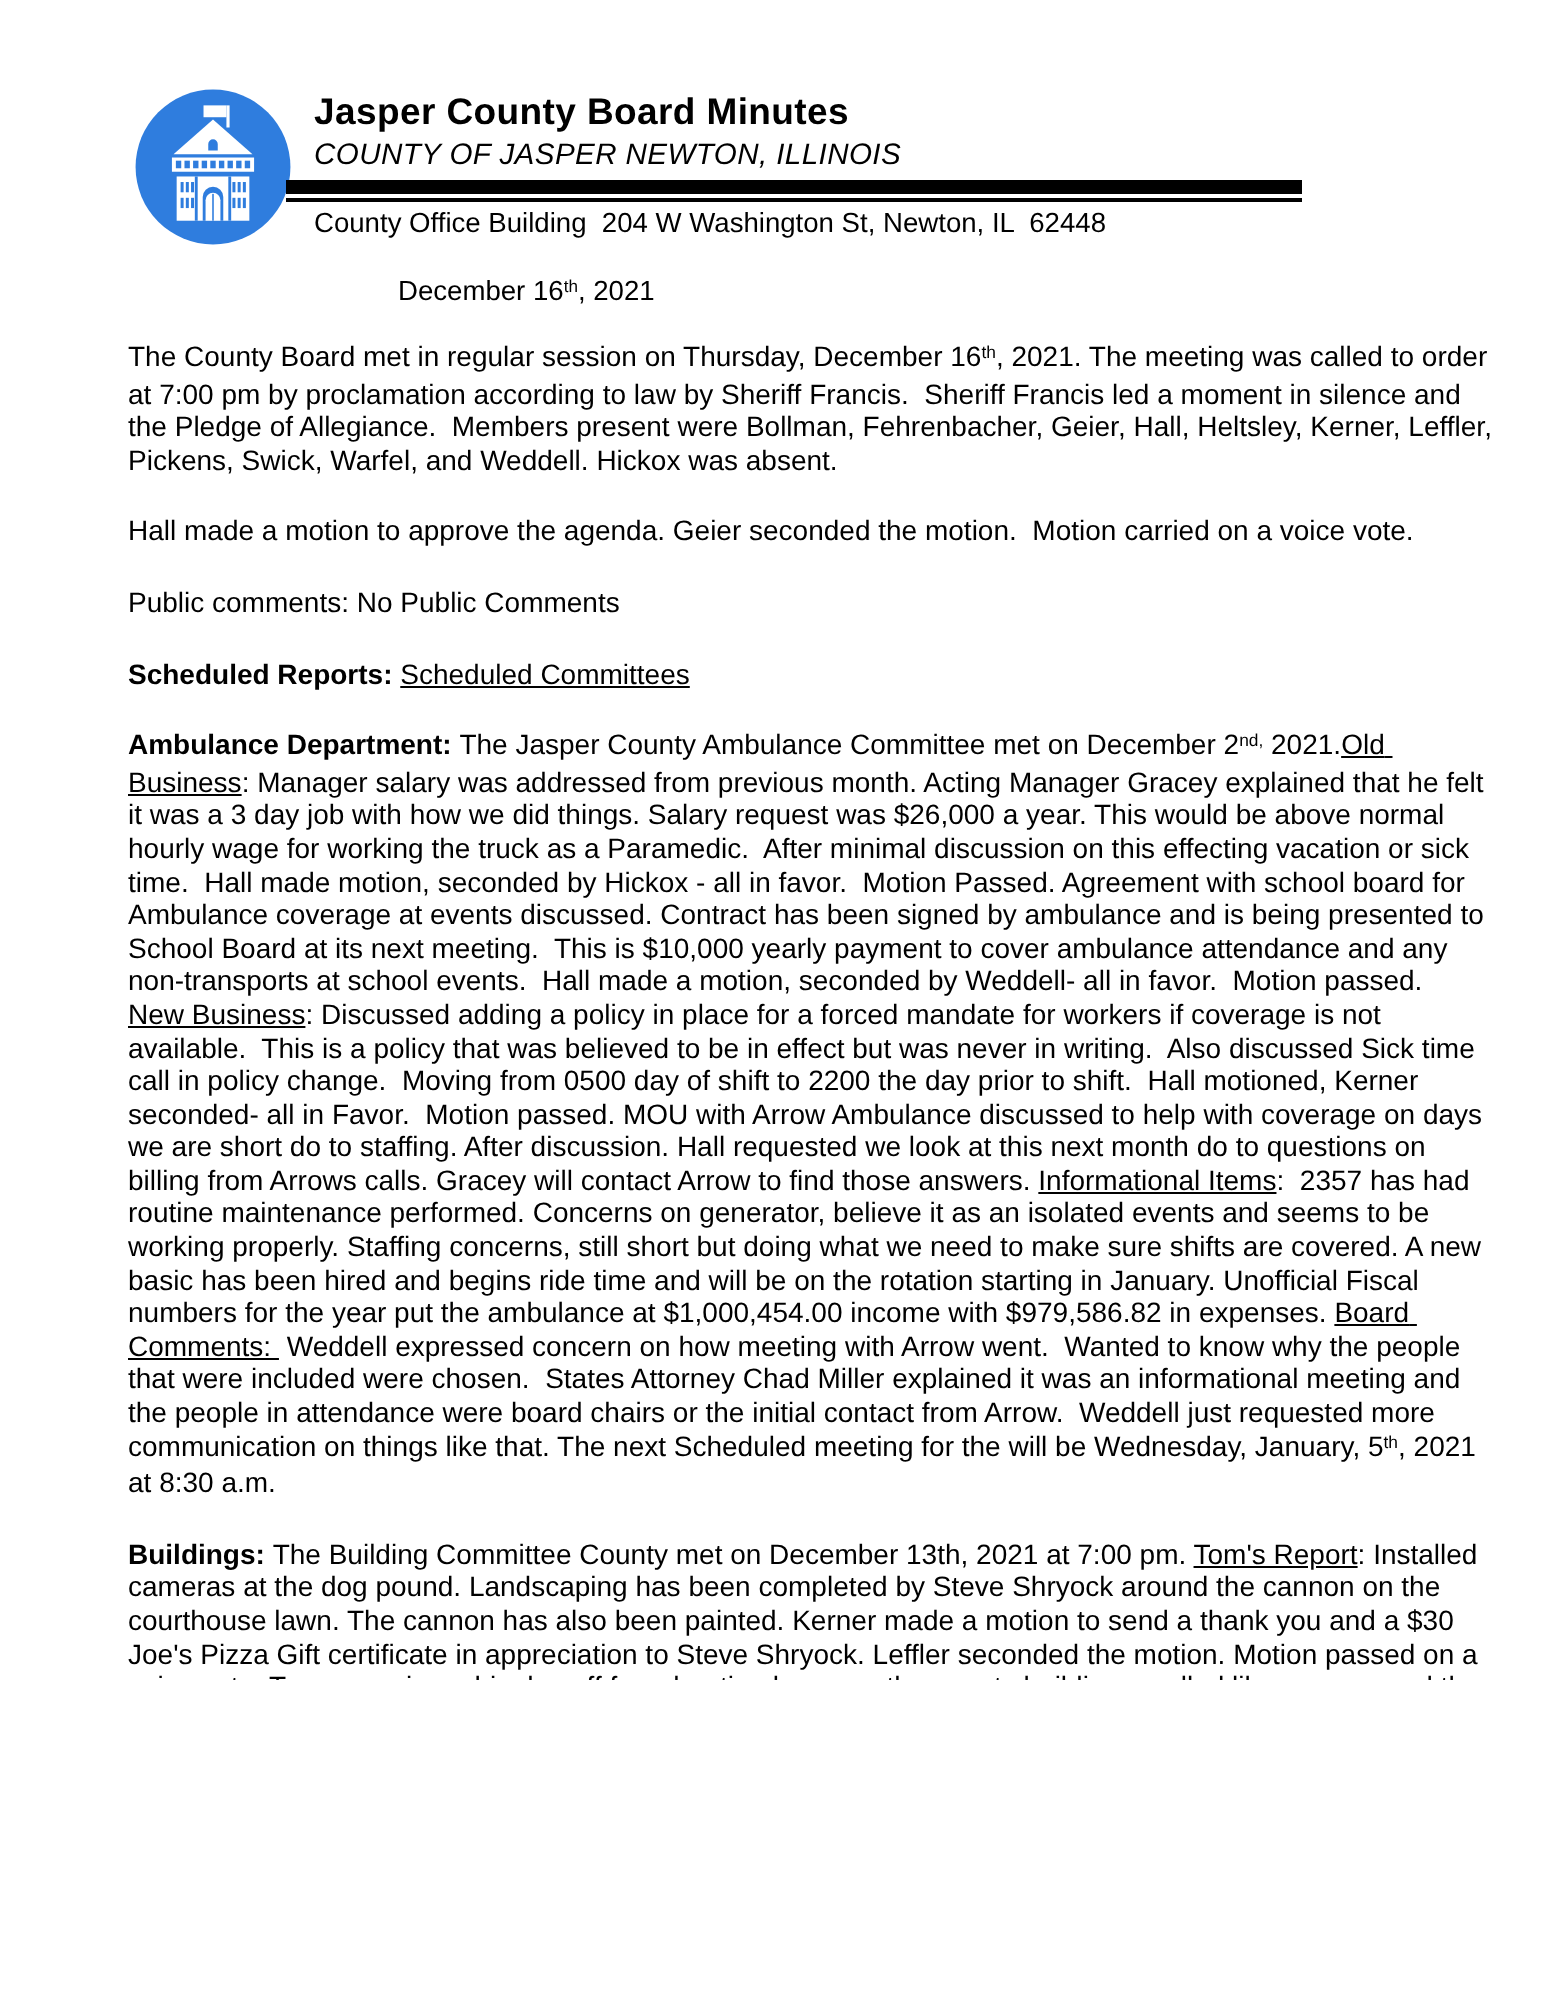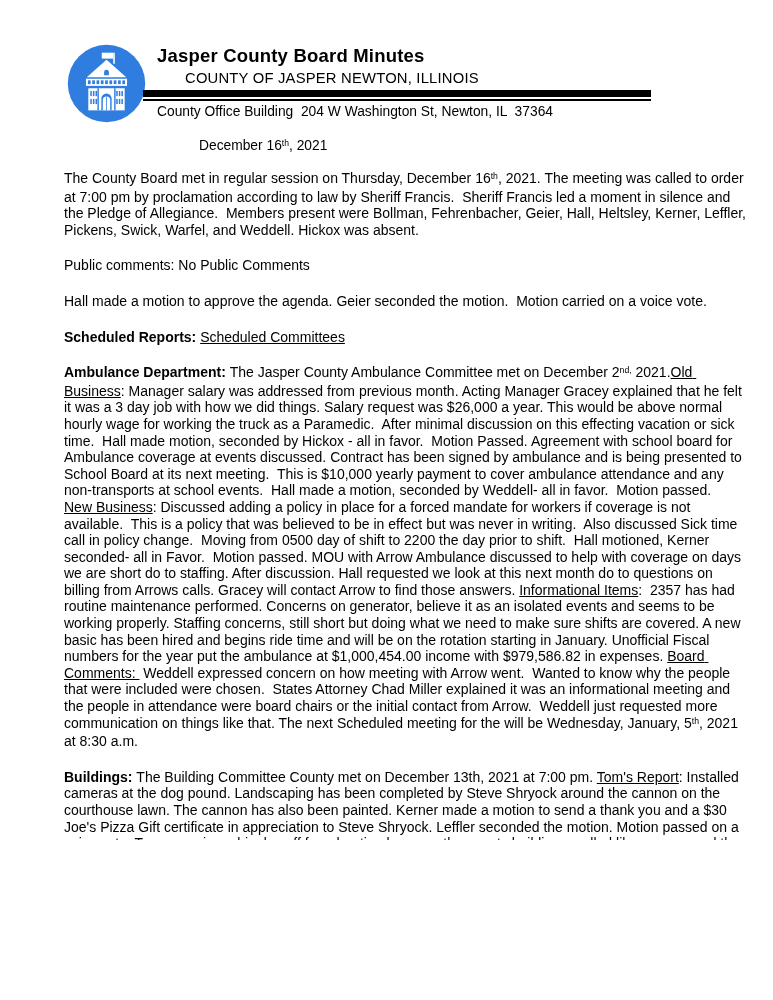--- a/index.html
+++ b/index.html
@@ -7,21 +7,21 @@
     position:relative;width:773px;height:840px;background:#ffffff;
     font-family:"Liberation Sans","DejaVu Sans",sans-serif;color:#000;
     overflow:hidden;
   }
   .logo{position:absolute;left:67px;top:44px;width:79px;height:79px;}
   .hdr-rule{position:absolute;left:143px;top:90px;width:508px;}
   .hdr-rule .thick{height:7px;background:#000;}
   .hdr-rule .gap{height:2px;}
   .hdr-rule .thin{height:2px;background:#000;}
   .doc-title{position:absolute;left:157px;top:45px;font-size:18.5px;font-weight:700;letter-spacing:0.2px;white-space:pre;}
-  .doc-subtitle{position:absolute;left:157px;top:70px;font-size:14.8px;letter-spacing:0.2px;white-space:pre;margin-left:28px;}
+  .doc-subtitle{position:absolute;left:157px;top:70px;font-size:14.8px;font-style:italic;letter-spacing:0.2px;white-space:pre;}
   .doc-address{position:absolute;left:157px;top:104px;font-size:13.8px;white-space:pre;}
   .doc-date{position:absolute;left:157px;top:138px;font-size:13.8px;white-space:pre;margin-left:42px;}
   .body-text{position:absolute;left:64px;top:170px;width:682px;font-size:14px;line-height:16.6px;}
   .body-text p{margin:0 0 19px 0;white-space:pre-wrap;}
   .b{font-weight:700;}
   .u{text-decoration:underline;}
   .sup{font-size:0.62em;position:relative;top:-0.45em;}
 </style>
 </head>
 <body>
@@ -71,25 +71,25 @@
   </div>
 
   <div class="hdr-rule">
     <div class="thick" style="background-color: rgb(0, 0, 0);"></div>
     <div class="gap"></div>
     <div class="thin" style="background-color: rgb(0, 0, 0);"></div>
   </div>
 
   <div class="doc-title">Jasper County Board Minutes</div>
   <div class="doc-subtitle">COUNTY OF JASPER NEWTON, ILLINOIS</div>
-  <div class="doc-address">County Office Building  204 W Washington St, Newton, IL  37364</div>
+  <div class="doc-address">County Office Building  204 W Washington St, Newton, IL  62448</div>
   <div class="doc-date"><span>December 16</span><span class="sup">th</span><span>, 2021</span></div>
 
   <div class="body-text">
     <p><span>The County Board met in regular session on Thursday, December 16</span><span class="sup">th</span><span>, 2021. The meeting was called to order at 7:00 pm by proclamation according to law by Sheriff Francis.  Sheriff Francis led a moment in silence and the Pledge of Allegiance.  Members present were Bollman, Fehrenbacher, Geier, Hall, Heltsley, Kerner, Leffler, Pickens, Swick, Warfel, and Weddell. Hickox was absent.</span></p>
+    <p><span>Hall made a motion to approve the agenda. Geier seconded the motion.  Motion carried on a voice vote.</span></p>
     <p><span>Public comments: No Public Comments</span></p>
-    <p><span>Hall made a motion to approve the agenda. Geier seconded the motion.  Motion carried on a voice vote.</span></p>
     <p><span class="b">Scheduled Reports: </span><span class="u">Scheduled Committees</span></p>
     <p><span class="b">Ambulance Department: </span><span>The Jasper County Ambulance Committee met on December 2</span><span class="sup">nd,</span><span> 2021.</span><span class="u">Old Business</span><span>: Manager salary was addressed from previous month. Acting Manager Gracey explained that he felt it was a 3 day job with how we did things. Salary request was $26,000 a year. This would be above normal hourly wage for working the truck as a Paramedic.  After minimal discussion on this effecting vacation or sick time.  Hall made motion, seconded by Hickox - all in favor.  Motion Passed. Agreement with school board for Ambulance coverage at events discussed. Contract has been signed by ambulance and is being presented to School Board at its next meeting.  This is $10,000 yearly payment to cover ambulance attendance and any non-transports at school events.  Hall made a motion, seconded by Weddell- all in favor.  Motion passed.   </span><span class="u">New Business</span><span>: Discussed adding a policy in place for a forced mandate for workers if coverage is not available.  This is a policy that was believed to be in effect but was never in writing.  Also discussed Sick time call in policy change.  Moving from 0500 day of shift to 2200 the day prior to shift.  Hall motioned, Kerner seconded- all in Favor.  Motion passed. MOU with Arrow Ambulance discussed to help with coverage on days we are short do to staffing. After discussion. Hall requested we look at this next month do to questions on billing from Arrows calls. Gracey will contact Arrow to find those answers. </span><span class="u">Informational Items</span><span>:  2357 has had routine maintenance performed. Concerns on generator, believe it as an isolated events and seems to be working properly. Staffing concerns, still short but doing what we need to make sure shifts are covered. A new basic has been hired and begins ride time and will be on the rotation starting in January. Unofficial Fiscal numbers for the year put the ambulance at $1,000,454.00 income with $979,586.82 in expenses. </span><span class="u">Board Comments: </span><span> Weddell expressed concern on how meeting with Arrow went.  Wanted to know why the people that were included were chosen.  States Attorney Chad Miller explained it was an informational meeting and the people in attendance were board chairs or the initial contact from Arrow.  Weddell just requested more communication on things like that. The next Scheduled meeting for the will be Wednesday, January, 5</span><span class="sup">th</span><span>, 2021 at 8:30 a.m.</span></p>
     <p><span class="b">Buildings: </span><span>The Building Committee County met on December 13th, 2021 at 7:00 pm. </span><span class="u">Tom's Report</span><span>: Installed cameras at the dog pound. Landscaping has been completed by Steve Shryock around the cannon on the courthouse lawn. The cannon has also been painted. Kerner made a motion to send a thank you and a $30 Joe's Pizza Gift certificate in appreciation to Steve Shryock. Leffler seconded the motion. Motion passed on a voice vote. Tom came in on his day off from hunting because the county building smelled like sewage and the lift station was running over. He called Tim Jones on his drive in to see what could be wrong. Tom pulled the pump from the lift station and the pump was clogged with flushable wipes, which are not flushable.  Tom was able to unclog the pump and placed the pump back in the lift station and it worked. Tom helped SDS run wires for WIFI routers in the courthouse to improve the wireless internet. There were not enough spots in the Internet switch so a new switch has been ordered.</span></p>
   </div>
 
 </div>
 
 </body></html>

